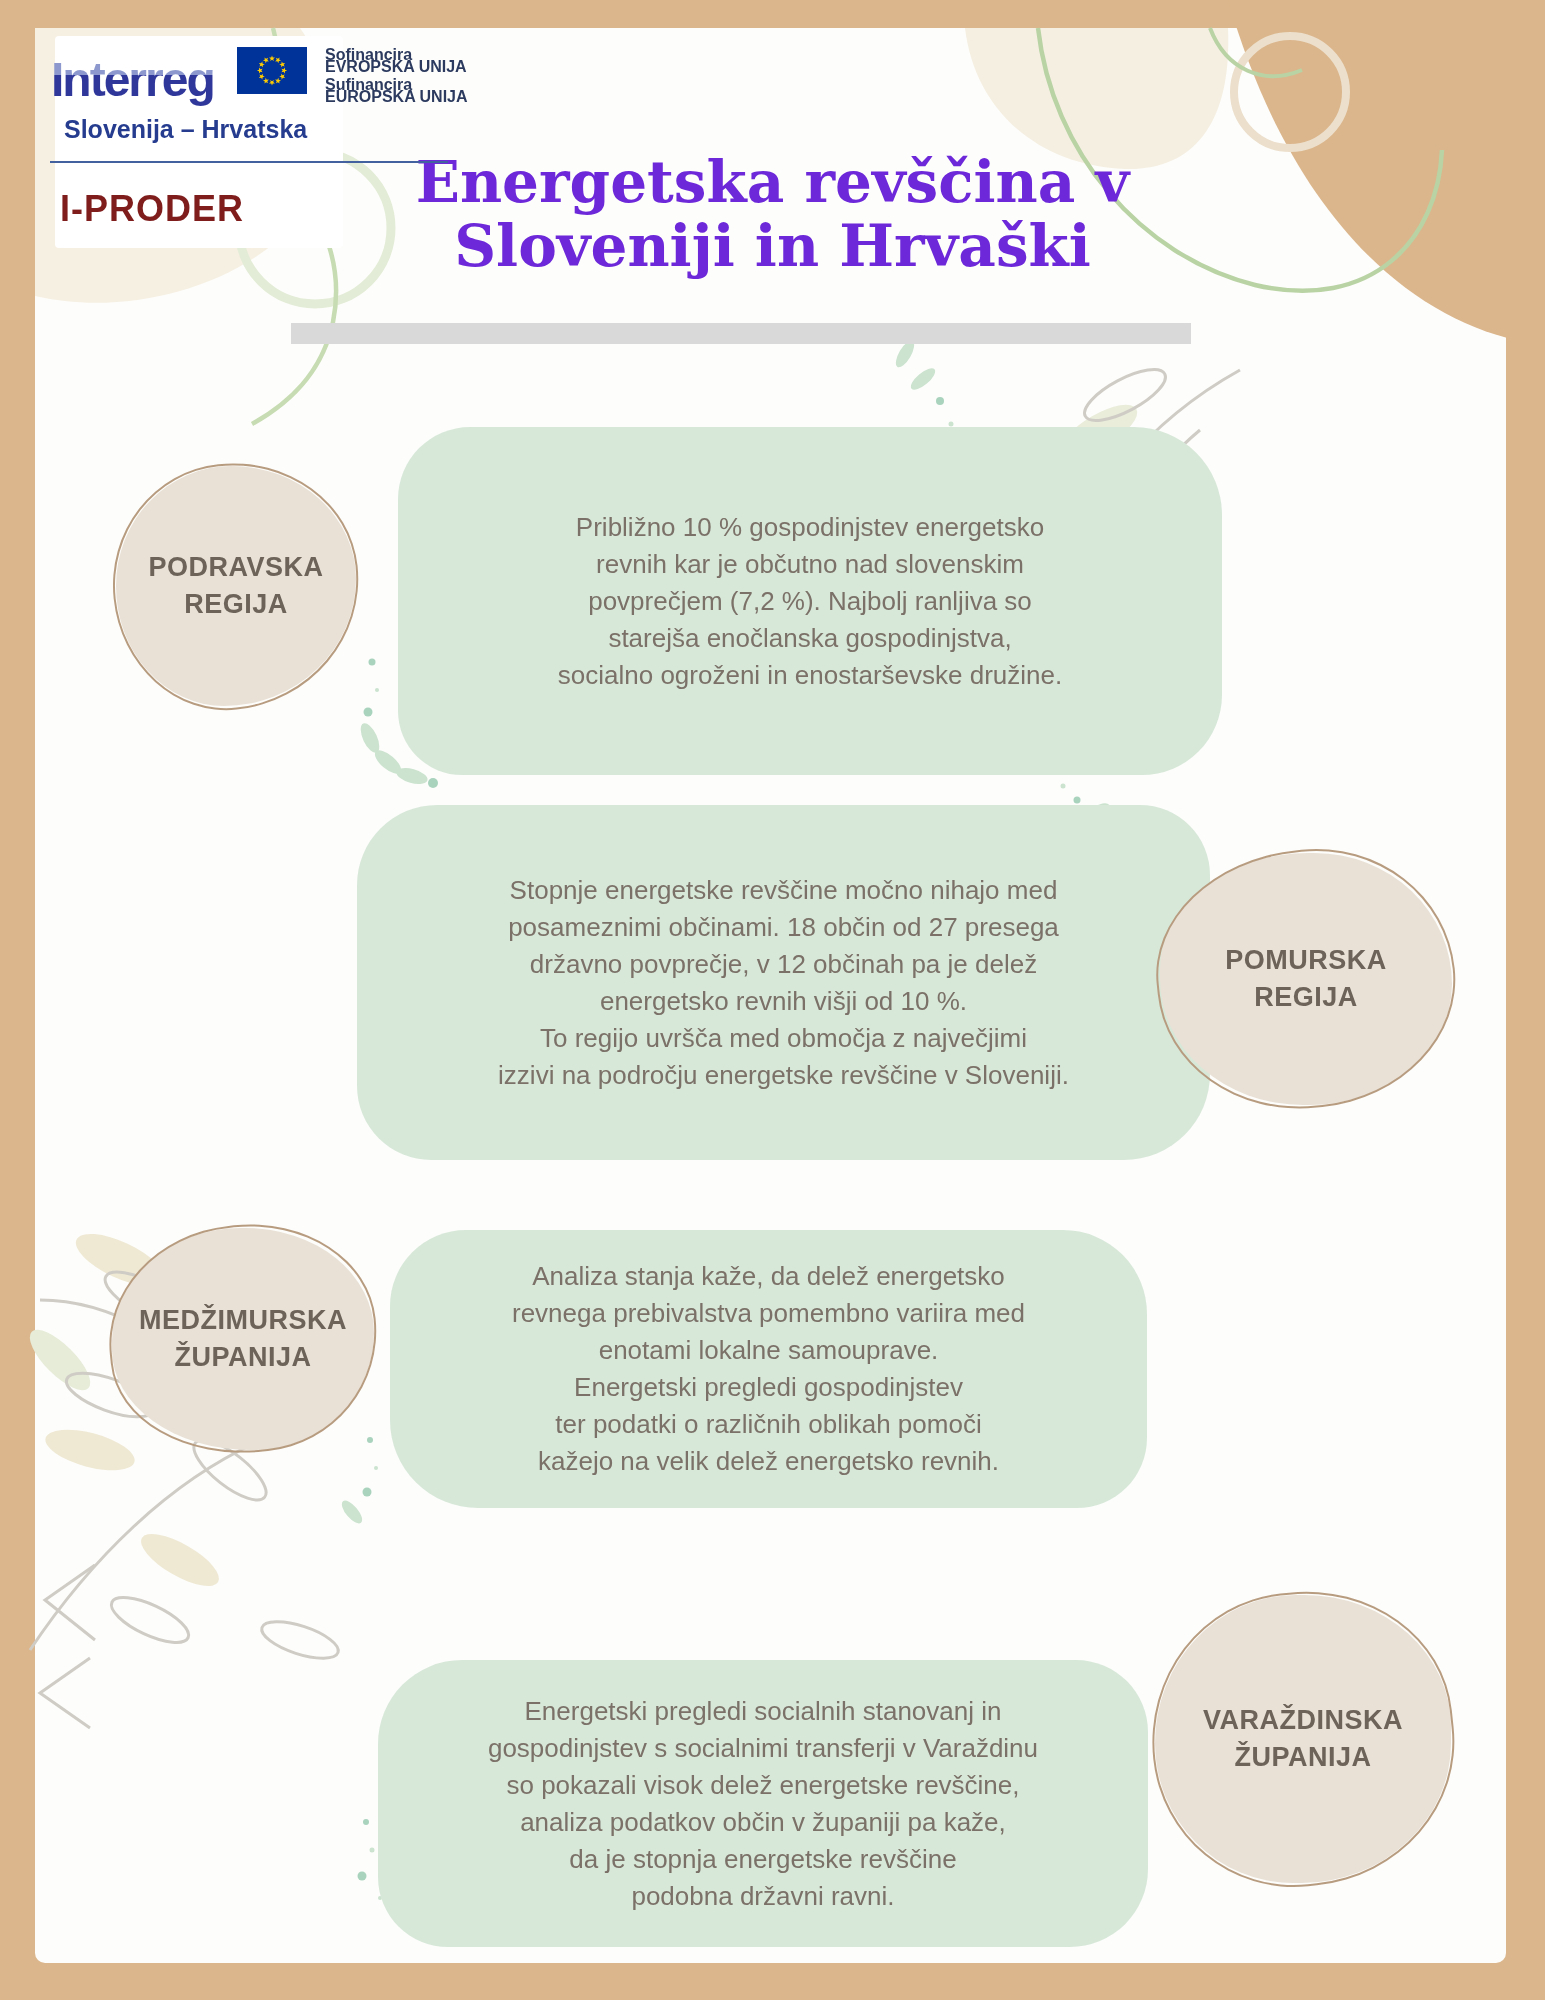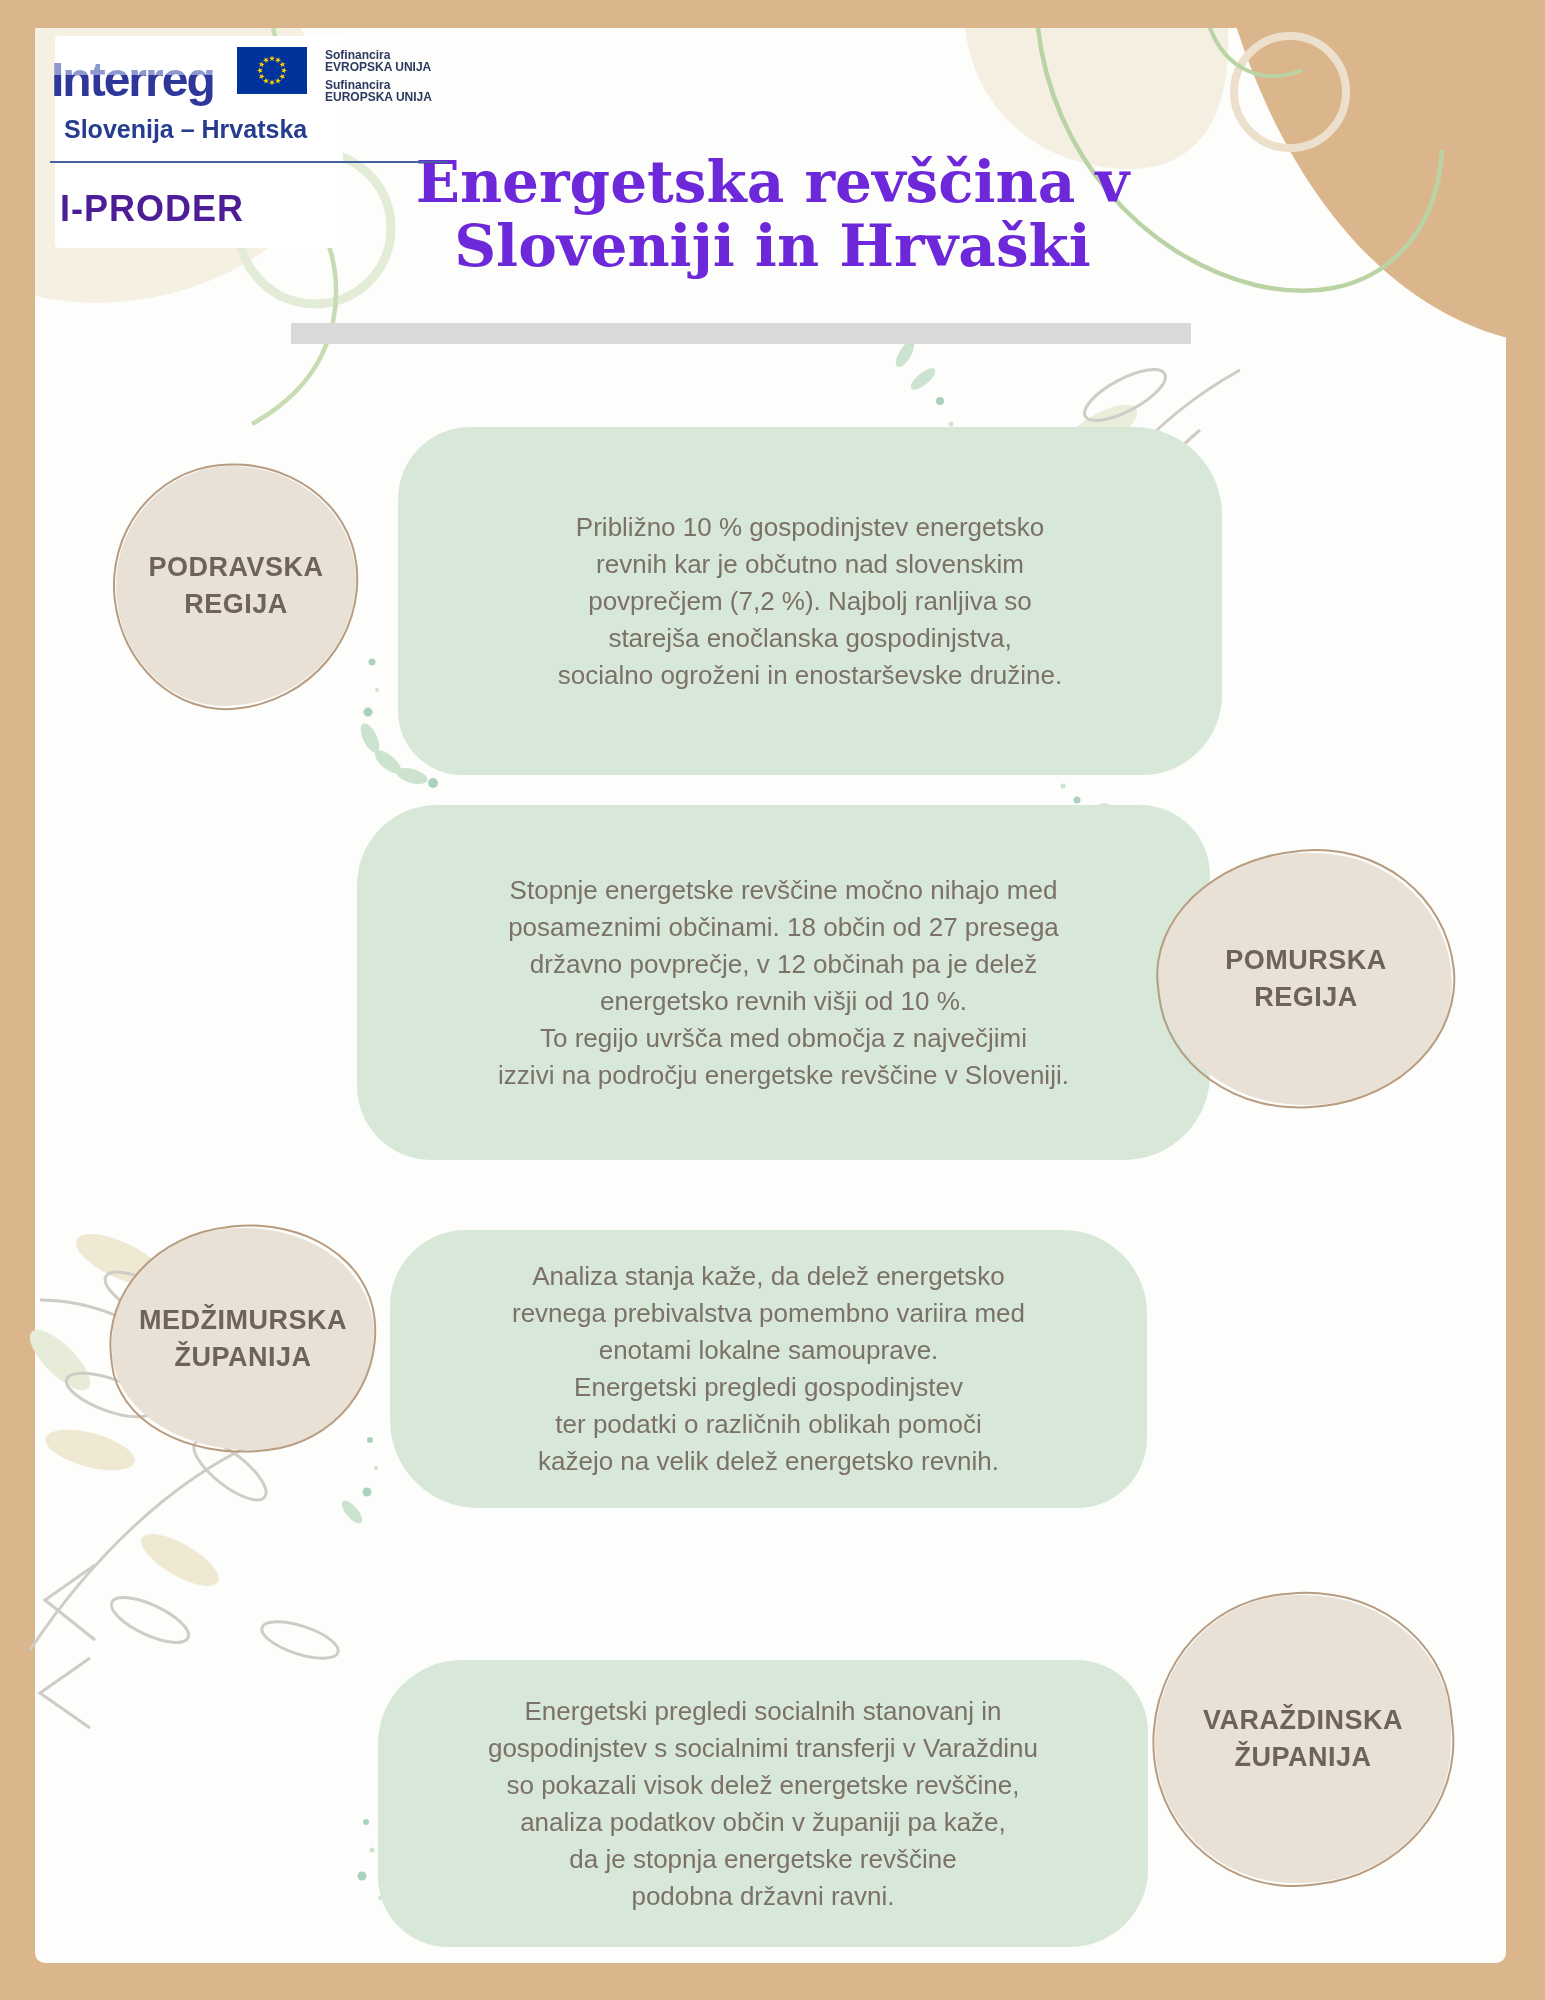--- a/index.html
+++ b/index.html
@@ -7,25 +7,25 @@
   .canvas{position:relative;width:1545px;height:2000px;background:#dbb68c;overflow:hidden;}
   .card{position:absolute;left:35px;top:28px;width:1471px;height:1935px;background:#fdfdfb;border-radius:10px;}
   .deco{position:absolute;left:0;top:0;z-index:1;pointer-events:none;}
 
   
   .logo-box{position:absolute;left:55px;top:36px;width:288px;height:212px;background:#ffffff;border-radius:4px;z-index:3;}
   .interreg{position:absolute;left:51px;top:52px;z-index:4;font-size:48px;font-weight:bold;letter-spacing:-2px;
     background:linear-gradient(180deg,#8d99ce 0%,#8d99ce 42%,#30379b 42%,#30379b 100%);
     -webkit-background-clip:text;background-clip:text;color:transparent;}
   .eu-flag{position:absolute;left:237px;top:47px;z-index:4;}
-  .cofinance{position:absolute;left:325px;top:49px;z-index:4;color:#2b3a5e;font-size:12px;line-height:12px;font-weight:bold;}
+  .cofinance{position:absolute;left:325px;top:49px;z-index:4;color:#2b3a5e;font-size:16px;line-height:12px;font-weight:bold;}
   .cofinance .grp{margin-bottom:6px;}
   .program{position:absolute;left:64px;top:115px;z-index:4;font-size:25px;font-weight:bold;color:#263d8f;}
   .logo-rule{position:absolute;left:50px;top:161px;width:398px;height:2px;background:#43619f;z-index:4;}
-  .project{position:absolute;left:60px;top:188px;z-index:4;font-size:36px;font-weight:bold;color:#4c1d95;letter-spacing:1px;}
+  .project{position:absolute;left:60px;top:188px;z-index:4;font-size:36px;font-weight:bold;color:#7f1d1d;letter-spacing:1px;}
 
   .page-title{position:absolute;left:385px;top:150px;width:775px;z-index:3;text-align:center;
     font-family:"DejaVu Serif", serif;font-weight:bold;font-size:58px;line-height:64px;color:#6d28d9;white-space:pre-line;}
   .title-bar{position:absolute;left:291px;top:323px;width:900px;height:21px;background:#d9d9d9;z-index:2;}
 
   
   .mint{position:absolute;background:#d7e8d9;z-index:2;display:flex;align-items:center;justify-content:center;}
   .mint .txt{text-align:center;font-size:26px;line-height:37px;color:#7b7168;white-space:pre-line;}
   .blk1{left:398px;top:427px;width:824px;height:348px;border-radius:72px 88px 80px 64px;}
   .blk2{left:357px;top:805px;width:853px;height:355px;border-radius:80px 70px 86px 74px;}

